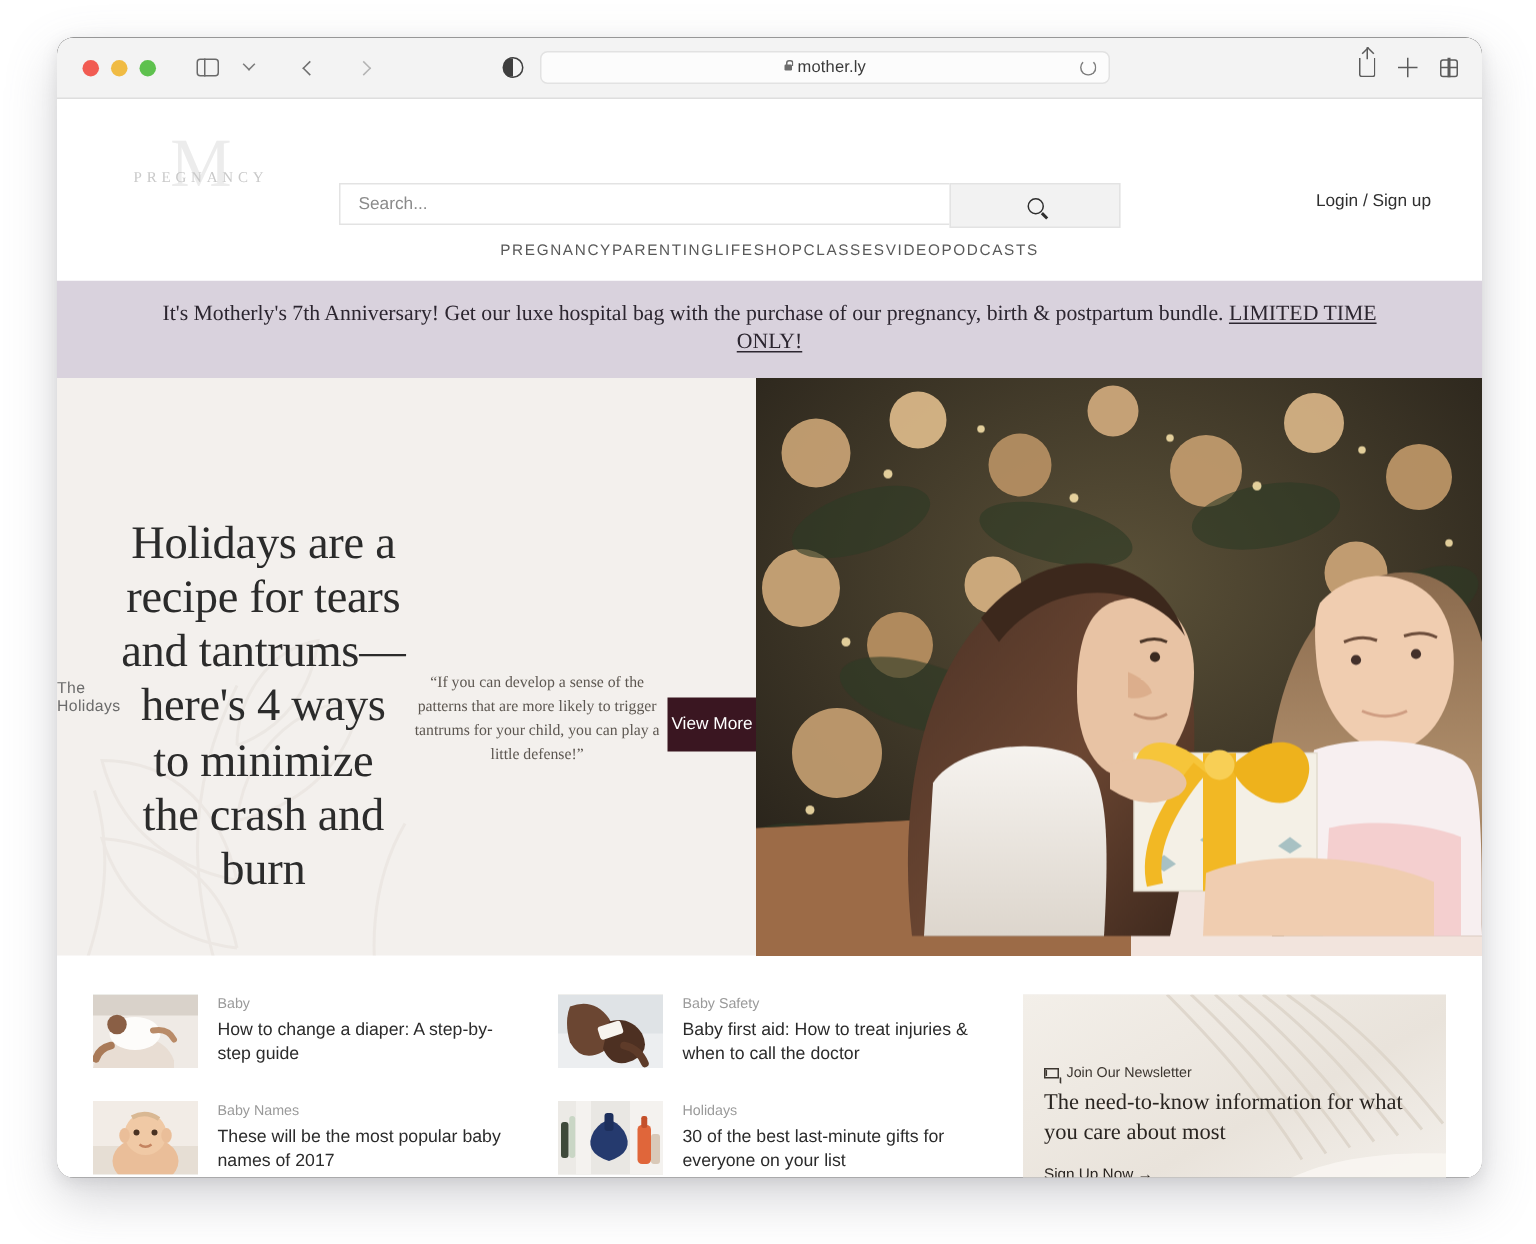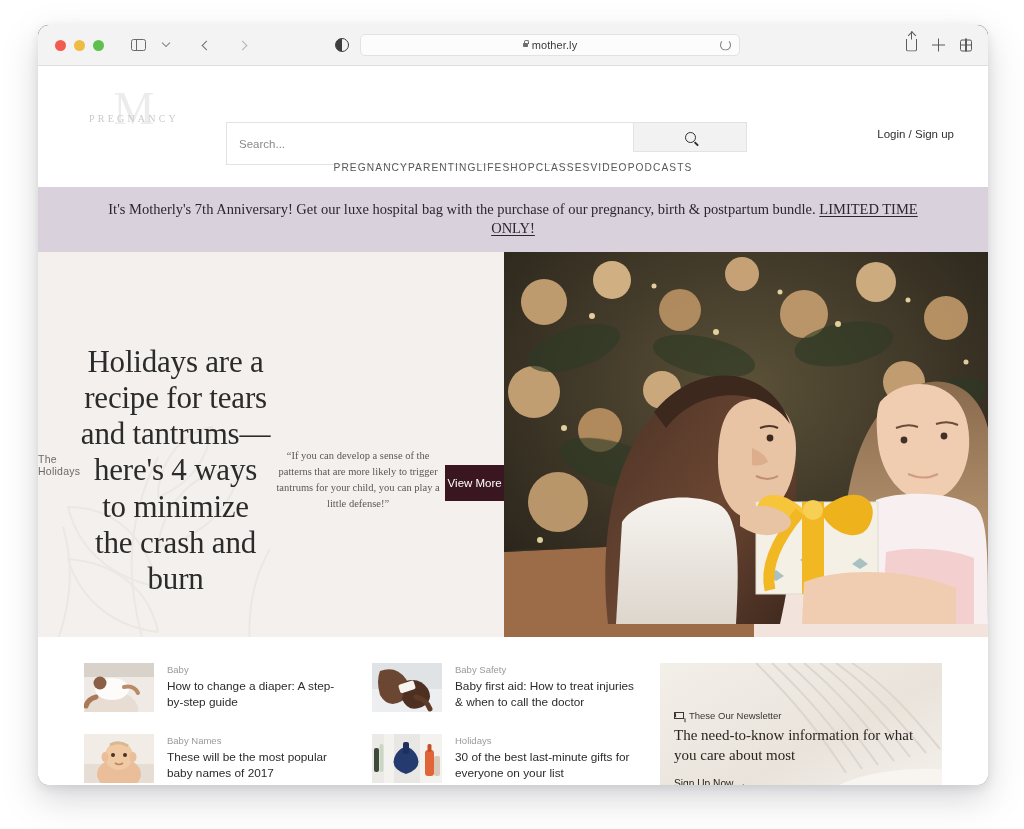--- a/index.html
+++ b/index.html
@@ -184,21 +184,21 @@
     font-family: "Liberation Serif", serif;
     font-size: 10px; letter-spacing: 3.2px;
     color: #c9c9c9;
   }
 
   .searchwrap {
     position: absolute; left: 188px; top: 56px;
     display: flex;
   }
   .search-input {
-    width: 407px; height: 43px;
+    width: 407px; height: 28px;
     border: 1px solid #e3e3e3; border-right: none;
     background: #ffffff;
     padding: 0 12px;
     font-size: 11.5px; color: #3a3a3a;
     font-family: "Liberation Sans", sans-serif;
     outline: none;
   }
   .search-input::placeholder { color: #8a8a8a; }
   .search-btn {
     width: 114px; height: 30px;
@@ -311,21 +311,21 @@
     position: relative;
     flex: 1;
     overflow: hidden;
     background: #3a3228;
   }
   .hero-photo { position: absolute; inset: 0; }
 
   
   .strip {
     display: flex;
-    padding: 26px 46px 0;
+    padding: 26px 24px 0;
     gap: 22px;
     background: #ffffff;
   }
   .col { flex: 1; display: flex; flex-direction: column; gap: 22px; }
   .col.c1 { max-width: 292px; }
   .col.c2 { max-width: 292px; }
 
   .card { display: flex; gap: 13px; cursor: pointer; }
   .thumb {
     width: 70px; height: 49px;
@@ -698,21 +698,21 @@
               <path d="M144 0 C178 28 206 60 234 98"></path>
               <path d="M160 0 C194 26 222 58 250 94"></path>
               <path d="M176 0 C210 24 238 56 266 90"></path>
               <path d="M192 0 C226 22 254 54 280 86"></path>
             </g>
             <path d="M140 150 C170 118 214 104 282 106 L282 150 Z" fill="#f8f5f1" opacity="0.9"></path>
           </svg>
           <div class="nl-content">
             <div class="nl-kicker">
               <span class="env"></span>
-              <span>These Our Newsletter</span>
+              <span>Join Our Newsletter</span>
             </div>
             <div class="nl-title">The need-to-know information for what you care about most</div>
             <span class="nl-link">Sign Up Now →</span>
           </div>
         </div>
       </div>
 
     </div>
   </div>
 </div>

